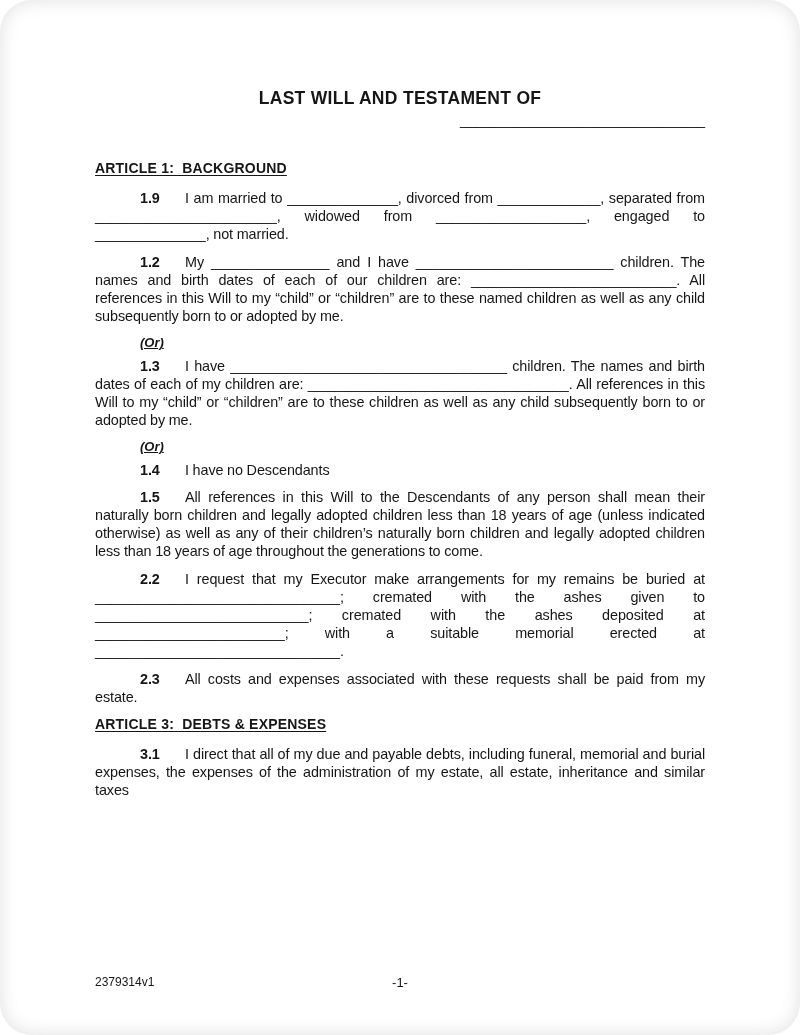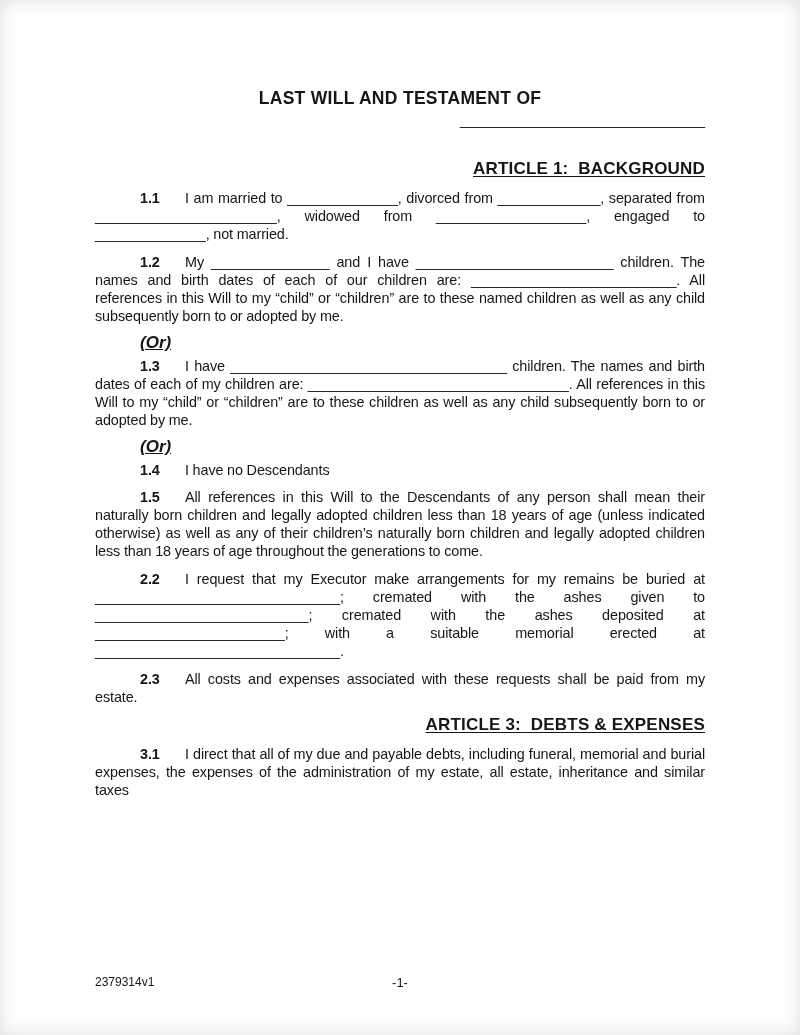--- a/index.html
+++ b/index.html
@@ -8,20 +8,21 @@
     background: #ffffff;
     font-family: "Liberation Sans", "DejaVu Sans", sans-serif;
     color: #161616;
     position: relative;
     overflow: hidden;
   }
   .page {
     position: absolute; inset: 0;
     padding: 88px 95px 4px 95px;
     box-shadow: inset 0 0 18px rgba(95, 95, 90, 0.20);
+    border-radius: 32px;
   }
   .doc-title {
     text-align: center;
     font-size: 17.5px; font-weight: bold;
     letter-spacing: 0.3px;
     margin: 0; line-height: 21px;
   }
   .title-blank {
     text-align: right;
     font-size: 14.4px; line-height: 18px;
@@ -35,33 +36,33 @@
     margin: 0 0 9px 0;
     letter-spacing: -0.1px;
     word-spacing: -0.2px;
   }
   .pnum {
     display: inline-block; width: 45px;
     font-weight: bold;
     text-indent: 0;
   }
   .article-heading {
-    text-align: right;
-    font-size: 17px; font-weight: bold;
+    text-align: left;
+    font-size: 14px; font-weight: bold;
     margin: 4px 0 11px 0; line-height: 19px;
     letter-spacing: 0.2px;
   }
   .heading-underline {
     text-decoration: underline;
     text-underline-offset: 2px;
     white-space: pre-wrap;
   }
   .or-para {
     margin: 0 0 4px 45px;
-    font-size: 17px; line-height: 18.2px;
+    font-size: 13px; line-height: 18.2px;
   }
   .or-text {
     font-weight: bold; font-style: italic;
     text-decoration: underline;
   }
   .footer-id {
     position: absolute; left: 95px; bottom: 46px;
     font-size: 12px;
     text-align: right;
   }
@@ -77,21 +78,21 @@
 <div class="page">
 
   <header>
     <h1 class="doc-title">LAST WILL AND TESTAMENT OF</h1>
     <div class="title-blank">_______________________________</div>
   </header>
 
 
   <h2 class="article-heading"><span class="heading-underline">ARTICLE 1:  BACKGROUND</span></h2>
 
-  <p class="para"><span class="pnum">1.1</span><span class="ptext">I am married to ______________, divorced from _____________, separated from _______________________, widowed from ___________________, engaged to ______________, not married.</span></p>
+  <p class="para"><span class="pnum">1.9</span><span class="ptext">I am married to ______________, divorced from _____________, separated from _______________________, widowed from ___________________, engaged to ______________, not married.</span></p>
 
   <p class="para"><span class="pnum">1.2</span><span class="ptext">My _______________ and I have _________________________ children. The names and birth dates of each of our children are: __________________________. All references in this Will to my “child” or “children” are to these named children as well as any child subsequently born to or adopted by me.</span></p>
 
   <p class="or-para"><span class="or-text">(Or)</span></p>
 
   <p class="para"><span class="pnum">1.3</span><span class="ptext">I have ___________________________________ children. The names and birth dates of each of my children are: _________________________________. All references in this Will to my “child” or “children” are to these children as well as any child subsequently born to or adopted by me.</span></p>
 
   <p class="or-para"><span class="or-text">(Or)</span></p>
 
   <p class="para"><span class="pnum">1.4</span><span class="ptext">I have no Descendants</span></p>

